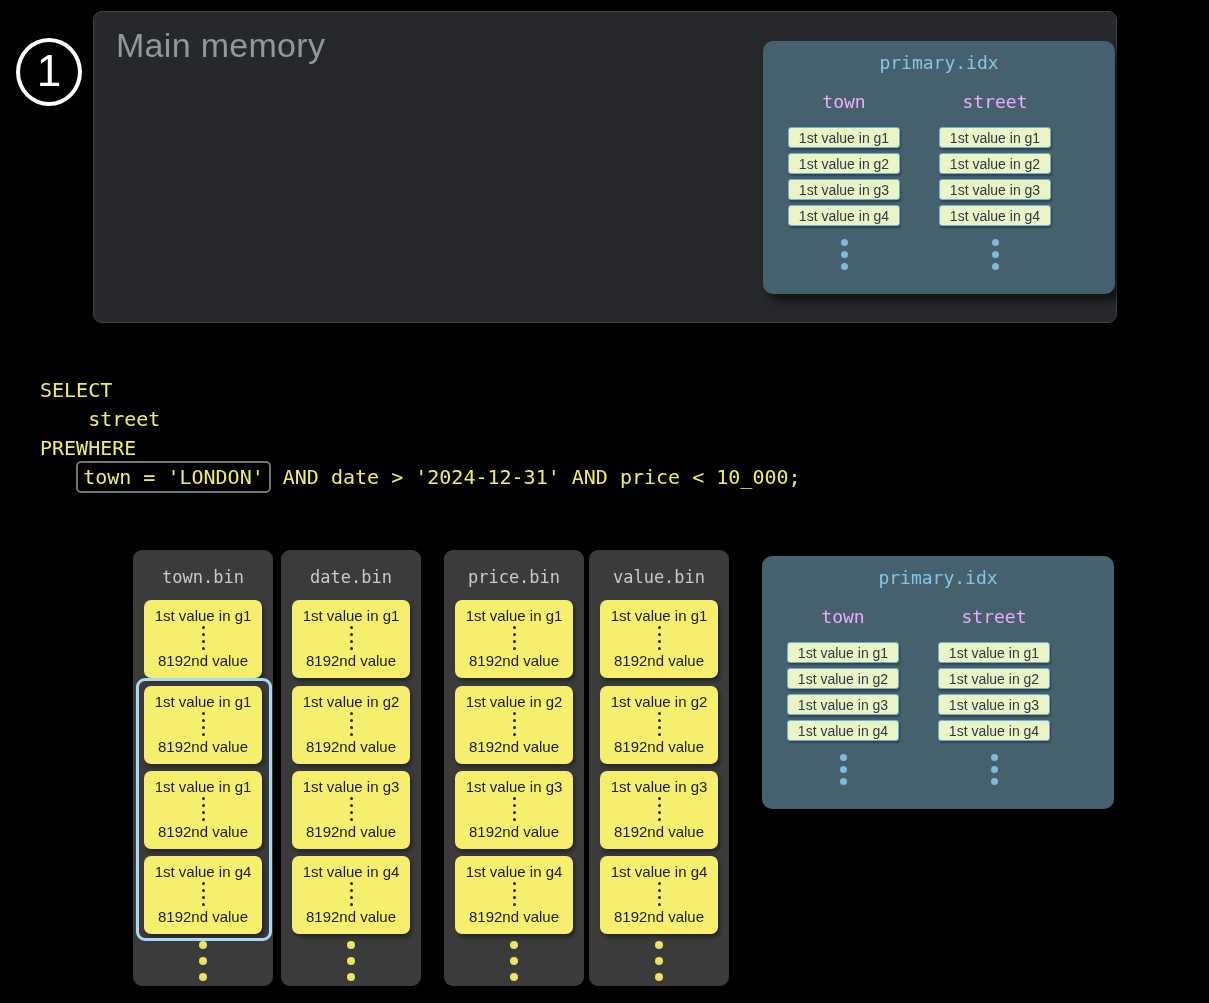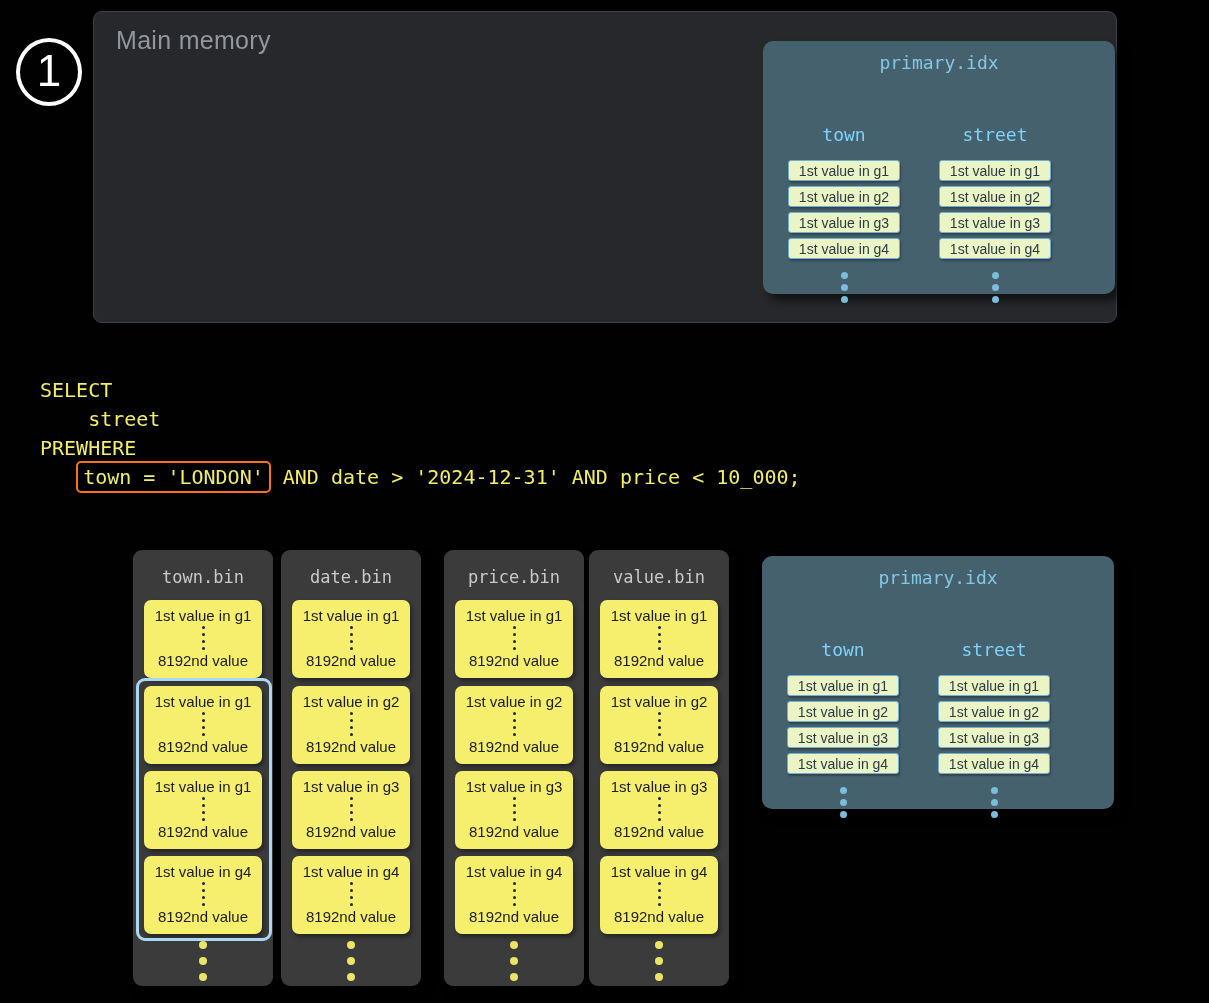--- a/index.html
+++ b/index.html
@@ -8,41 +8,41 @@
 
   
   .badge{position:absolute;left:16px;top:38px;width:58px;height:58px;
          border:4px solid #ffffff;border-radius:50%;color:#ffffff;
          display:flex;align-items:center;justify-content:center;
          font:300 44px "Liberation Sans",sans-serif;padding-bottom:2px;box-sizing:content-box;}
 
   
   .main-memory{position:absolute;left:93px;top:11px;width:1022px;height:310px;
                background:#26282c;border:1px solid #3d4045;border-radius:9px;}
-  .mm-title{position:absolute;left:22px;top:14px;font-size:25px;color:#93979d;letter-spacing:.3px;}
+  .mm-title{position:absolute;left:22px;top:14px;font-size:34px;color:#93979d;letter-spacing:.3px;}
 
   
   .idx-panel{position:absolute;width:352px;height:253px;background:#46616e;
              border-radius:10px;box-shadow:6px 7px 9px rgba(0,0,0,.55);}
   .idx-title{text-align:center;padding-top:11px;
              font:18px "DejaVu Sans Mono",monospace;color:#84c7e5;}
   .idx-col{position:absolute;top:50px;width:112px;text-align:center;}
   .idx-col.c0{left:25px;} .idx-col.c1{left:176px;}
-  .idx-header{font:18px "DejaVu Sans Mono",monospace;color:#7dd3fc;margin-bottom:15px;margin-top:33px;}
+  .idx-header{font:18px "DejaVu Sans Mono",monospace;color:#f0abfc;margin-bottom:15px;}
   .idx-cell{width:112px;height:21px;line-height:20px;margin:0 auto 5px;box-sizing:border-box;
             background:#eaf4c4;border:1.5px solid #70aed2;border-radius:3px;
             font-size:14px;color:#2b3a44;box-shadow:1px 2px 2px rgba(0,0,0,.3);}
   .idx-dots{margin-top:13px;display:flex;flex-direction:column;align-items:center;gap:5px;}
   .idx-dots i{width:7px;height:7px;border-radius:50%;background:#7cbcdc;}
 
   
   .sql{position:absolute;left:40px;top:376px;color:#f1ed66;
        font:20px/29px "DejaVu Sans Mono",monospace;}
   .sql div{white-space:pre;height:29px;}
-  .hl{border:2px solid #f97316;border-radius:5px;padding:2px 5px;}
+  .hl{border:2px solid #737373;border-radius:5px;padding:2px 5px;}
 
   
   .bin{position:absolute;top:550px;width:140px;height:436px;background:#3b3b3b;
        border-radius:9px;box-shadow:5px 6px 8px rgba(0,0,0,.5);}
   .bin.b0{left:133px;} .bin.b1{left:281px;} .bin.b2{left:444px;} .bin.b3{left:589px;}
   .bin-title{text-align:center;padding-top:17px;
              font:17px "DejaVu Sans Mono",monospace;color:#c9c9c9;}
   .granule{position:absolute;left:11px;width:118px;height:78px;background:#f6ef6d;
            border-radius:7px;box-shadow:2px 3px 4px rgba(0,0,0,.4);box-sizing:border-box;
            display:flex;flex-direction:column;align-items:center;justify-content:space-between;

